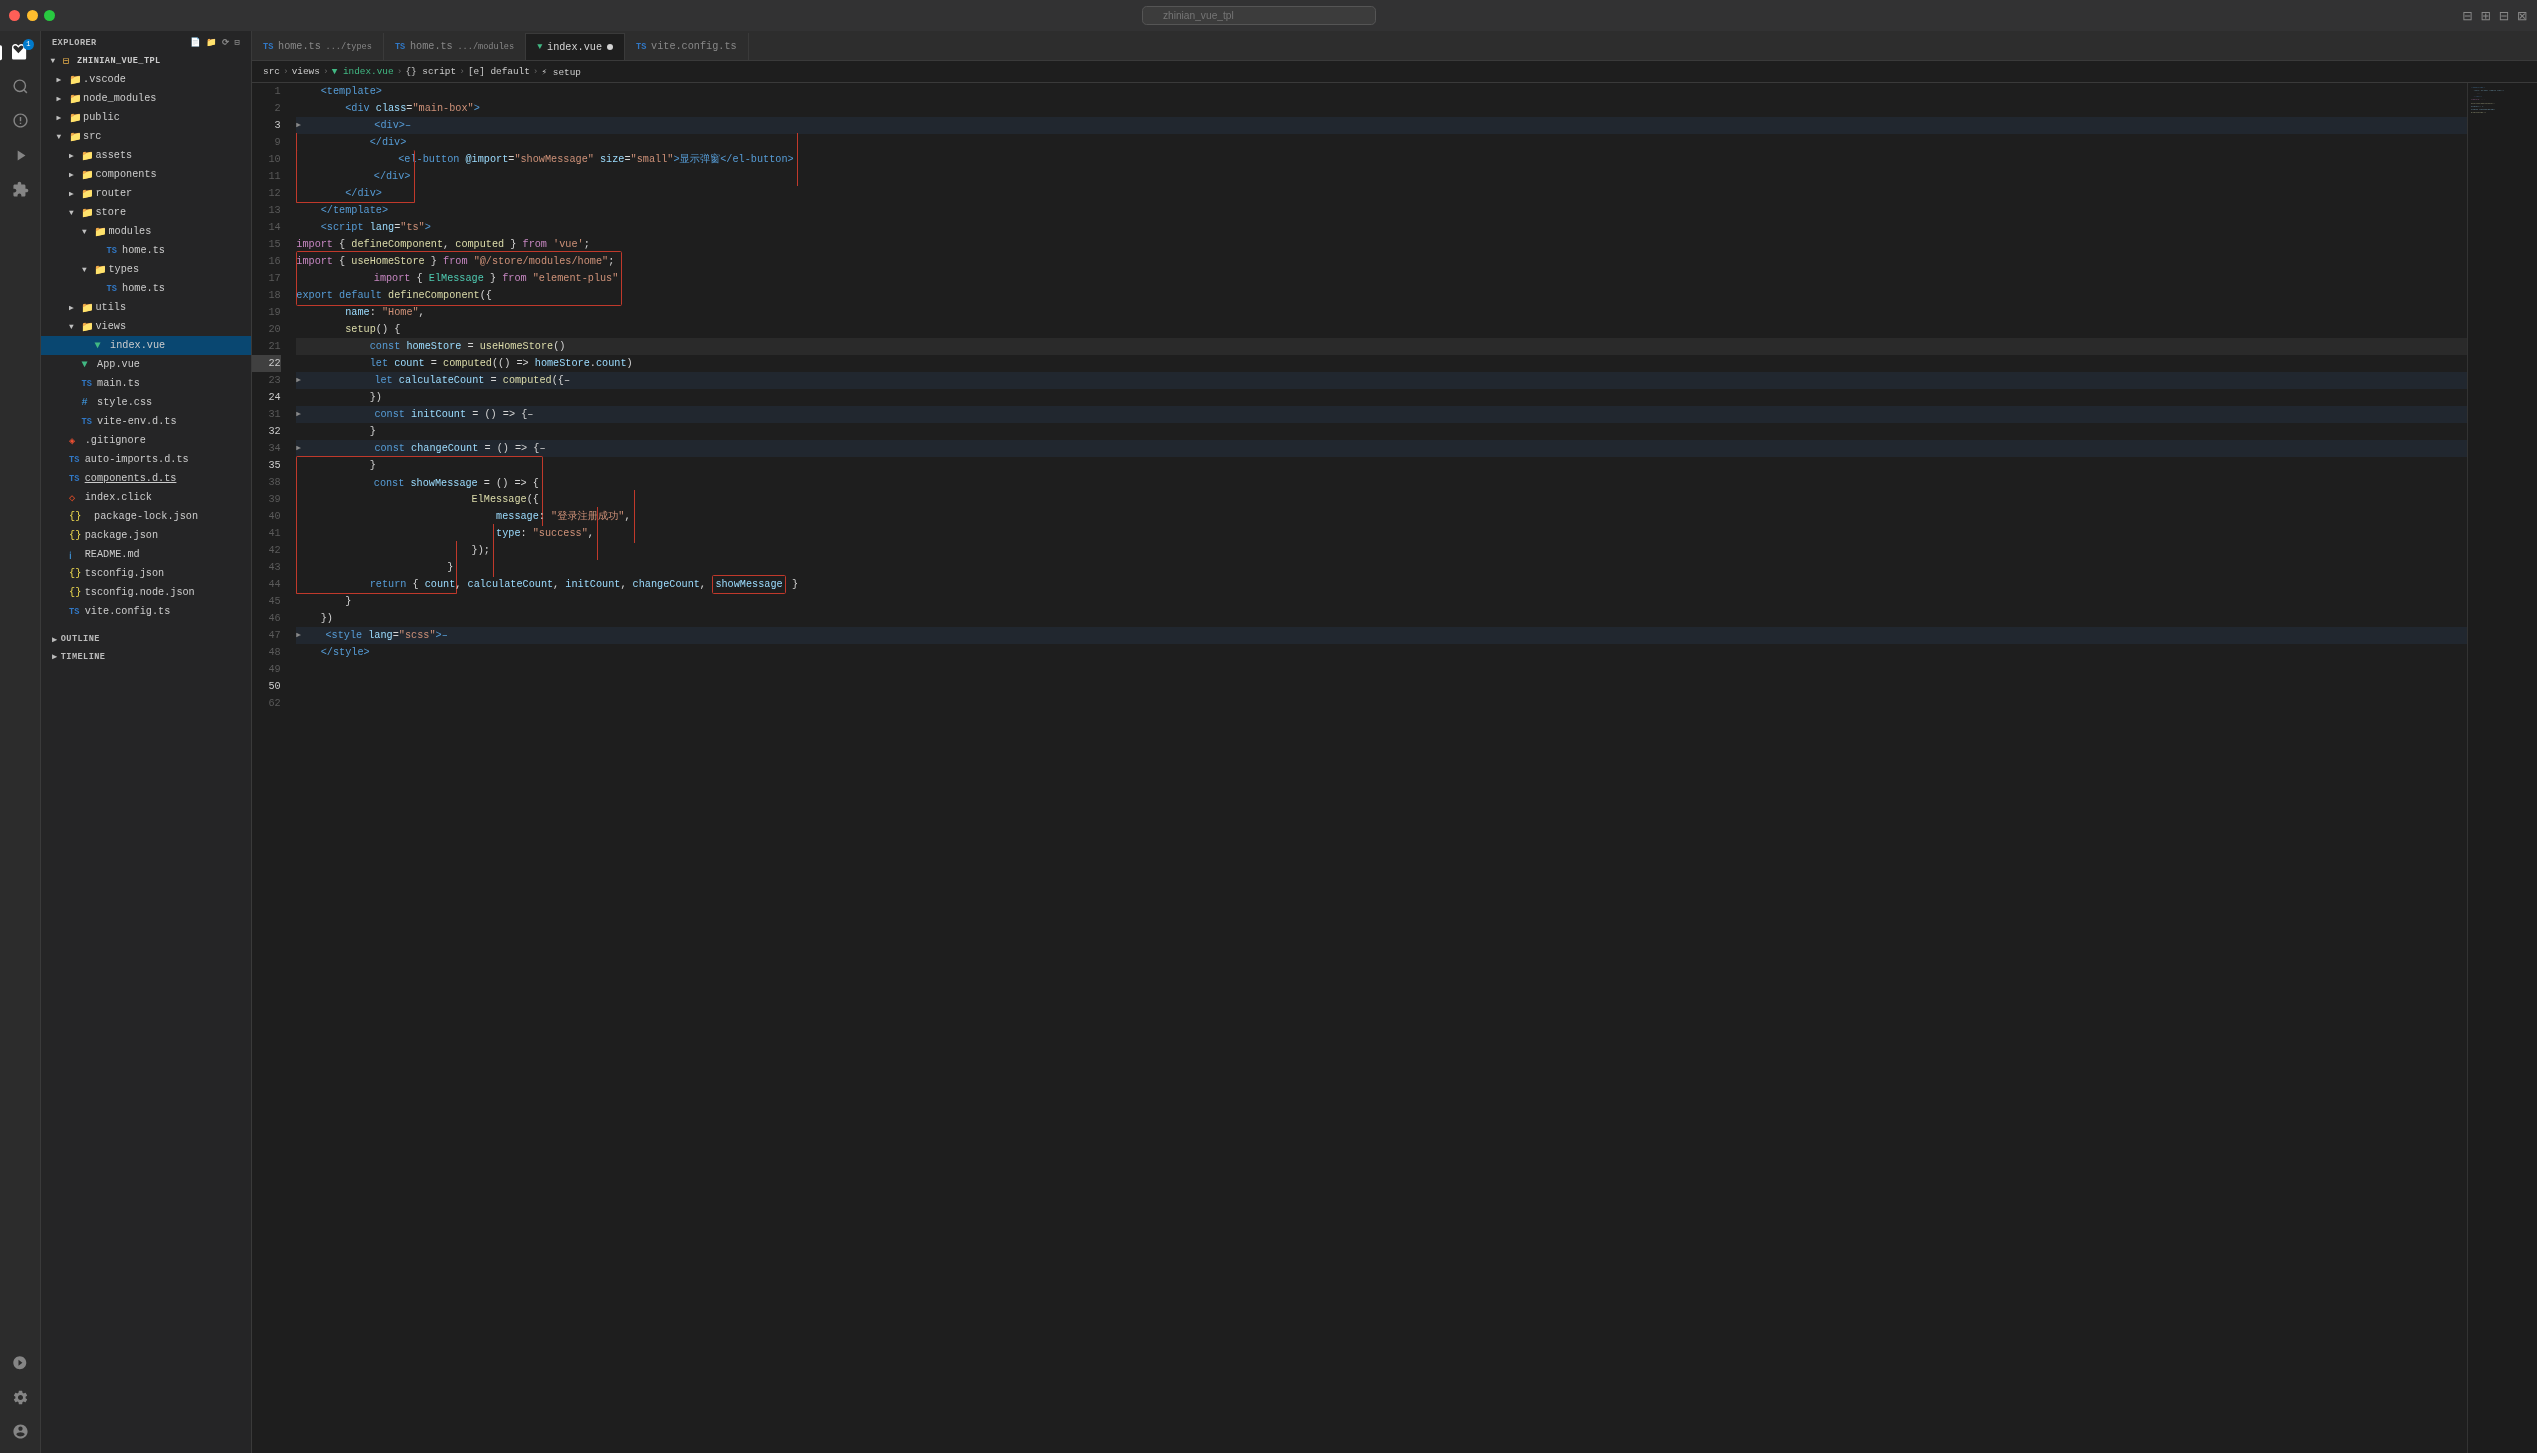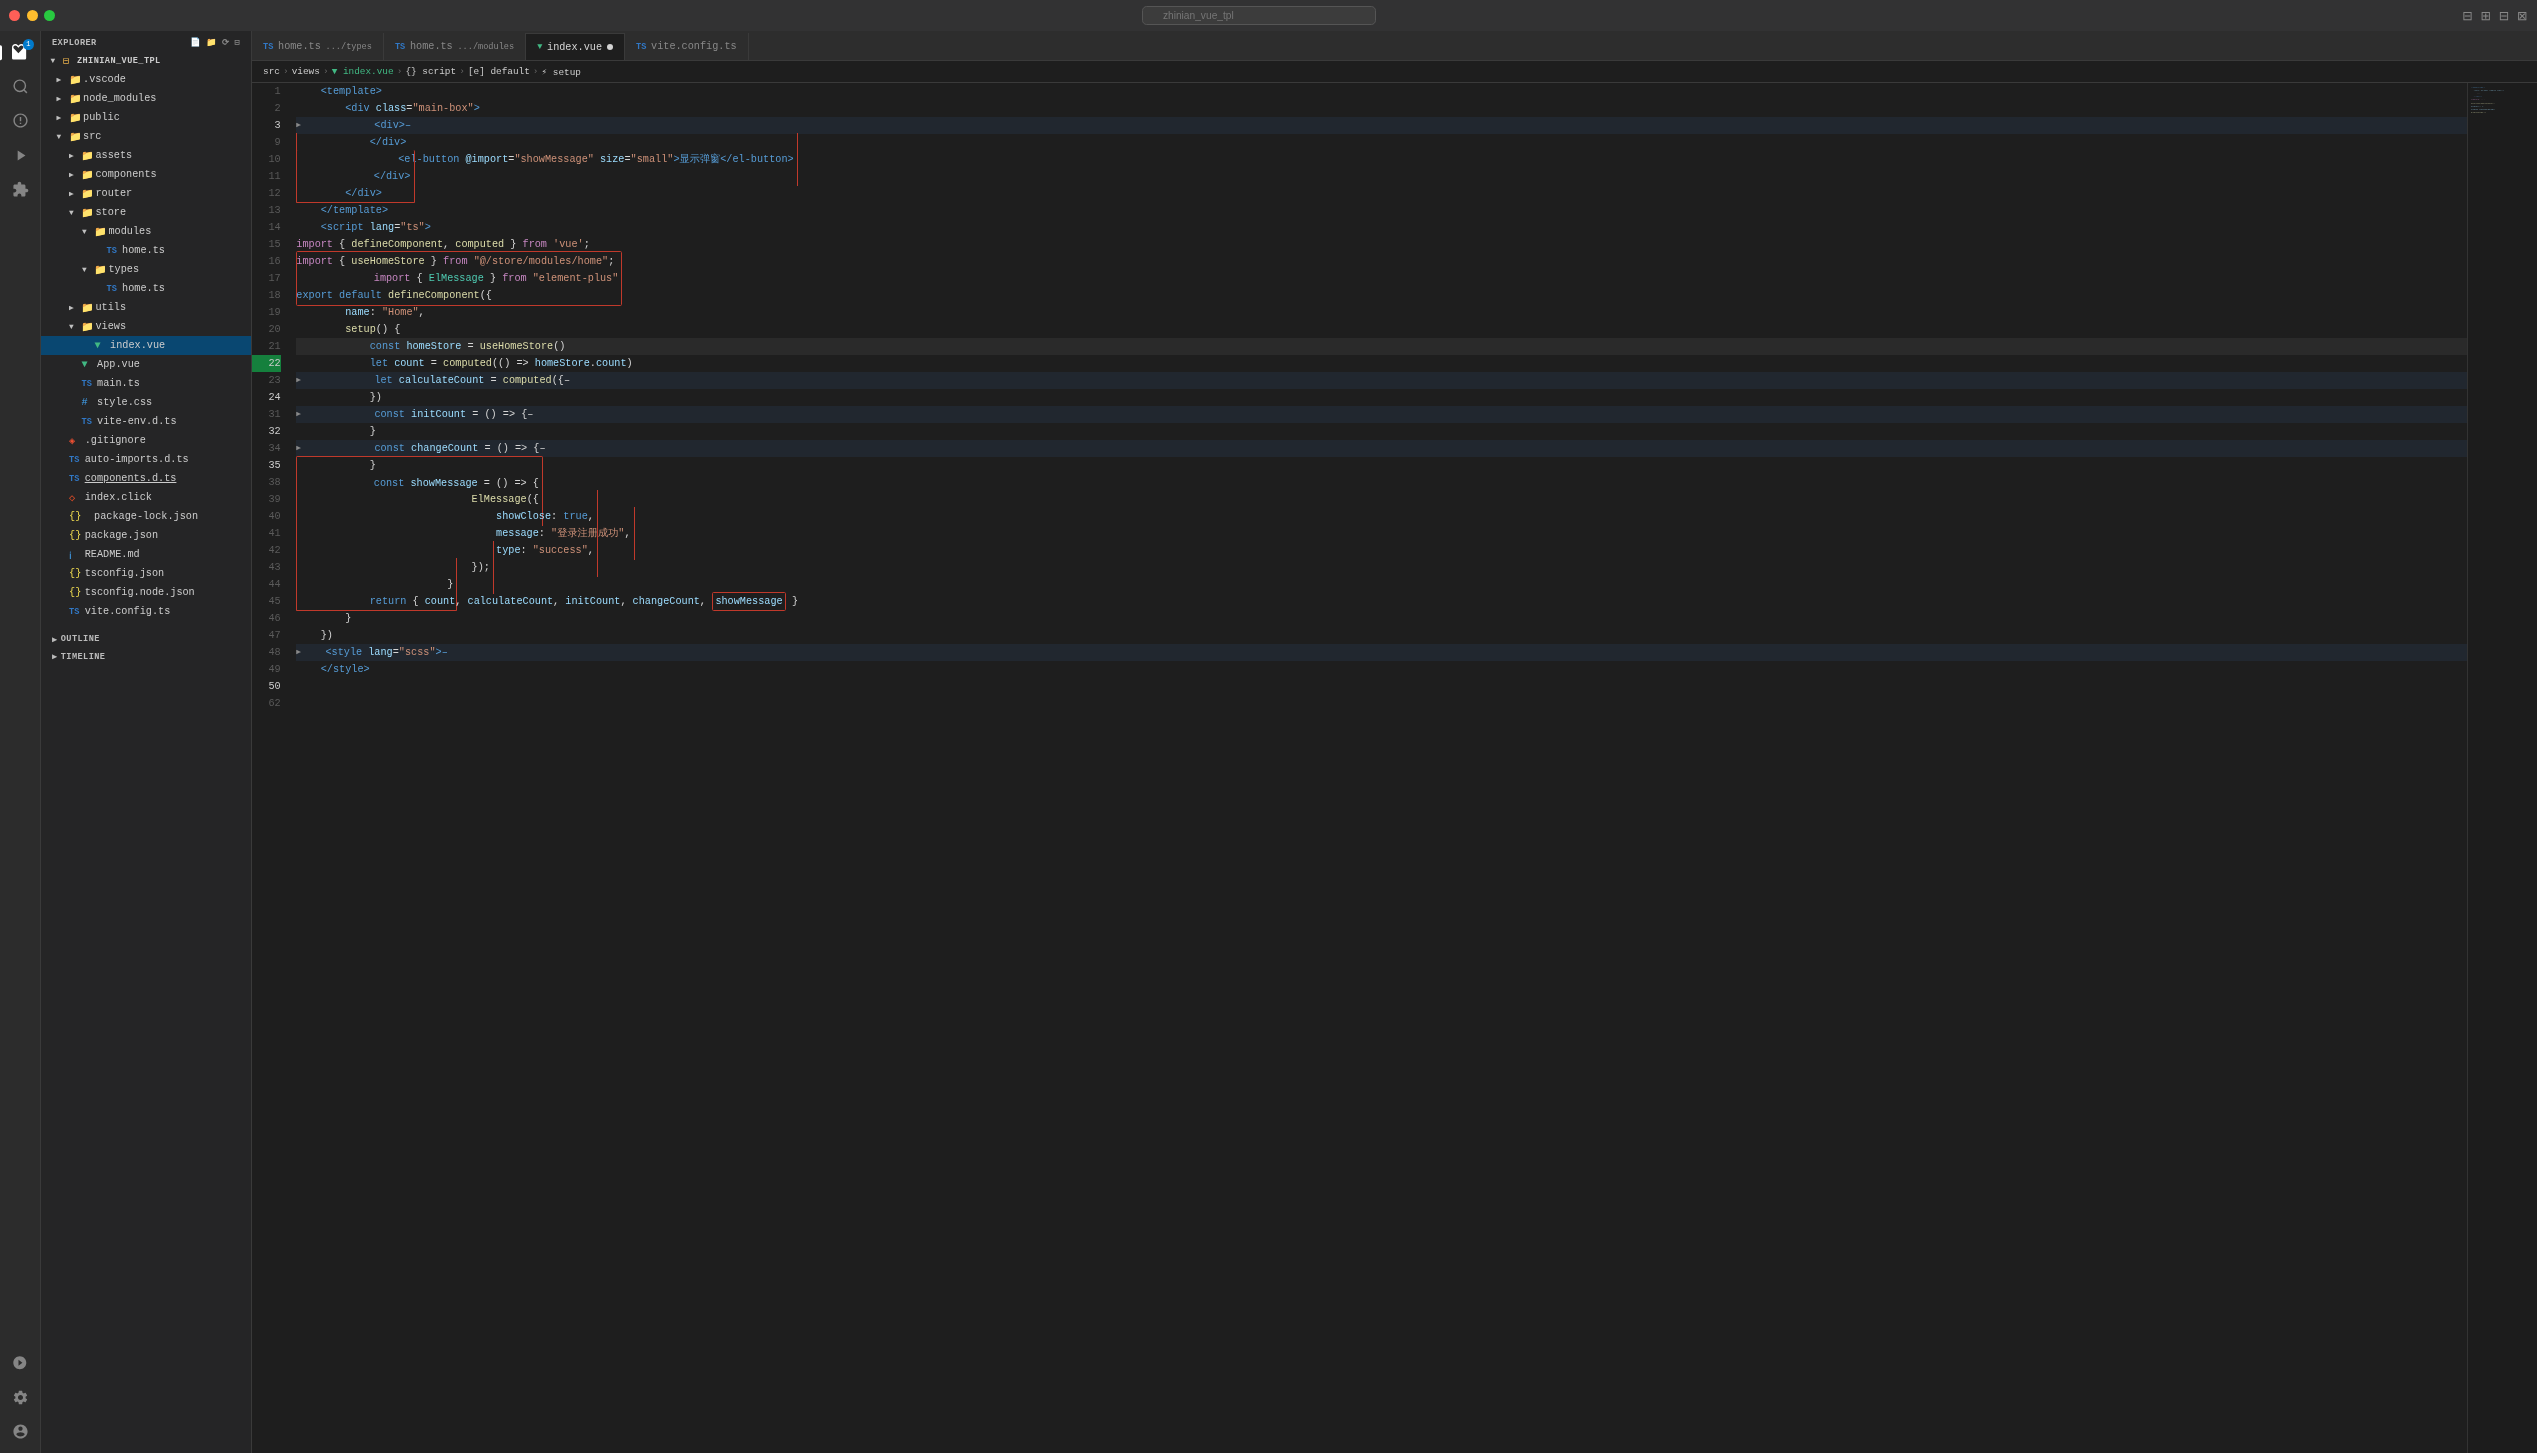--- a/index.html
+++ b/index.html
@@ -688,21 +688,21 @@
         <div class="ln">12</div>
         <div class="ln">13</div>
         <div class="ln">14</div>
         <div class="ln">15</div>
         <div class="ln">16</div>
         <div class="ln">17</div>
         <div class="ln">18</div>
         <div class="ln">19</div>
         <div class="ln">20</div>
         <div class="ln">21</div>
-        <div class="ln" style="color:#ccc;background:#15803d;width:100%;">22</div>
+        <div class="ln" style="color:#ccc;background:#404040;width:100%;">22</div>
         <div class="ln">23</div>
         <div class="ln" style="color:#ccc;">24</div>
         <div class="ln">31</div>
         <div class="ln" style="color:#ccc;">32</div>
         <div class="ln">34</div>
         <div class="ln" style="color:#ccc;">35</div>
         <div class="ln">38</div>
         <div class="ln">39</div>
         <div class="ln">40</div>
         <div class="ln">41</div>
@@ -828,25 +828,20 @@
             <span class="c-keyword2">const</span><span class="c-text"> </span><span class="c-var">showMessage</span><span class="c-text"> = () =&gt; {</span>
           </span>
         </div>
 
         <div class="code-line">
           <span style="display:inline-block;border-left:1.2px solid #c0392b;border-right:1.2px solid #c0392b;padding:0.8px 3.1px;">
             <span class="c-text">                </span><span class="c-fn">ElMessage</span><span class="c-text">({</span>
           </span>
         </div>
 
-        <div class="code-line">
-          <span style="display:inline-block;border-left:1.2px solid #c0392b;border-right:1.2px solid #c0392b;padding:0.8px 3.1px;">
-            <span class="c-text">                    </span><span class="c-var">showClose</span><span class="c-text">: </span><span class="c-bool">true</span><span class="c-text">,</span>
-          </span>
-        </div>
 
         <div class="code-line">
           <span style="display:inline-block;border-left:1.2px solid #c0392b;border-right:1.2px solid #c0392b;padding:0.8px 3.1px;">
             <span class="c-text">                    </span><span class="c-var">message</span><span class="c-text">: </span><span class="c-string">"登录注册成功"</span><span class="c-text">,</span>
           </span>
         </div>
 
         <div class="code-line">
           <span style="display:inline-block;border-left:1.2px solid #c0392b;border-right:1.2px solid #c0392b;padding:0.8px 3.1px;">
             <span class="c-text">                    </span><span class="c-var">type</span><span class="c-text">: </span><span class="c-string">"success"</span><span class="c-text">,</span>

